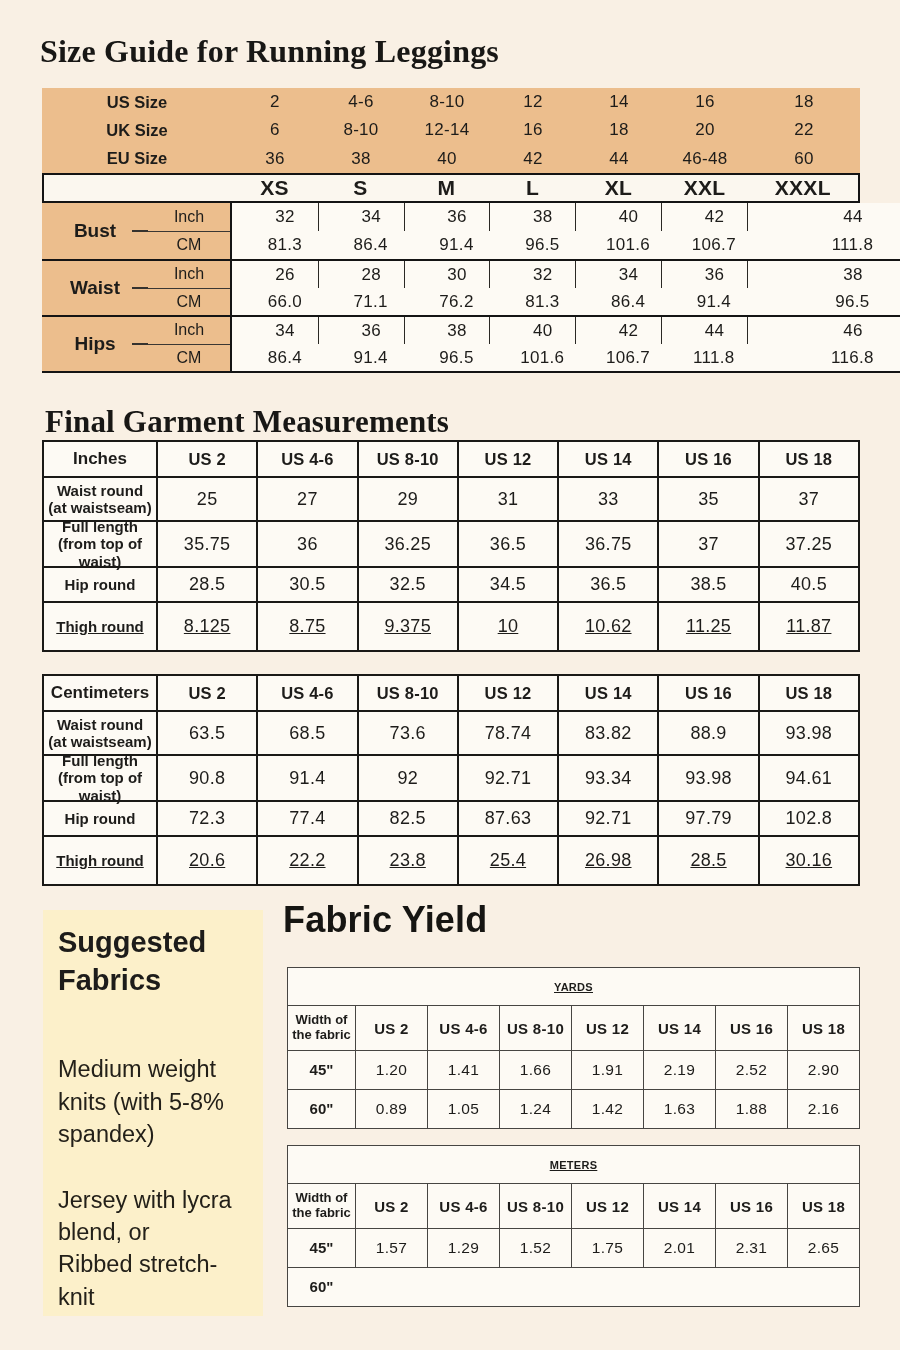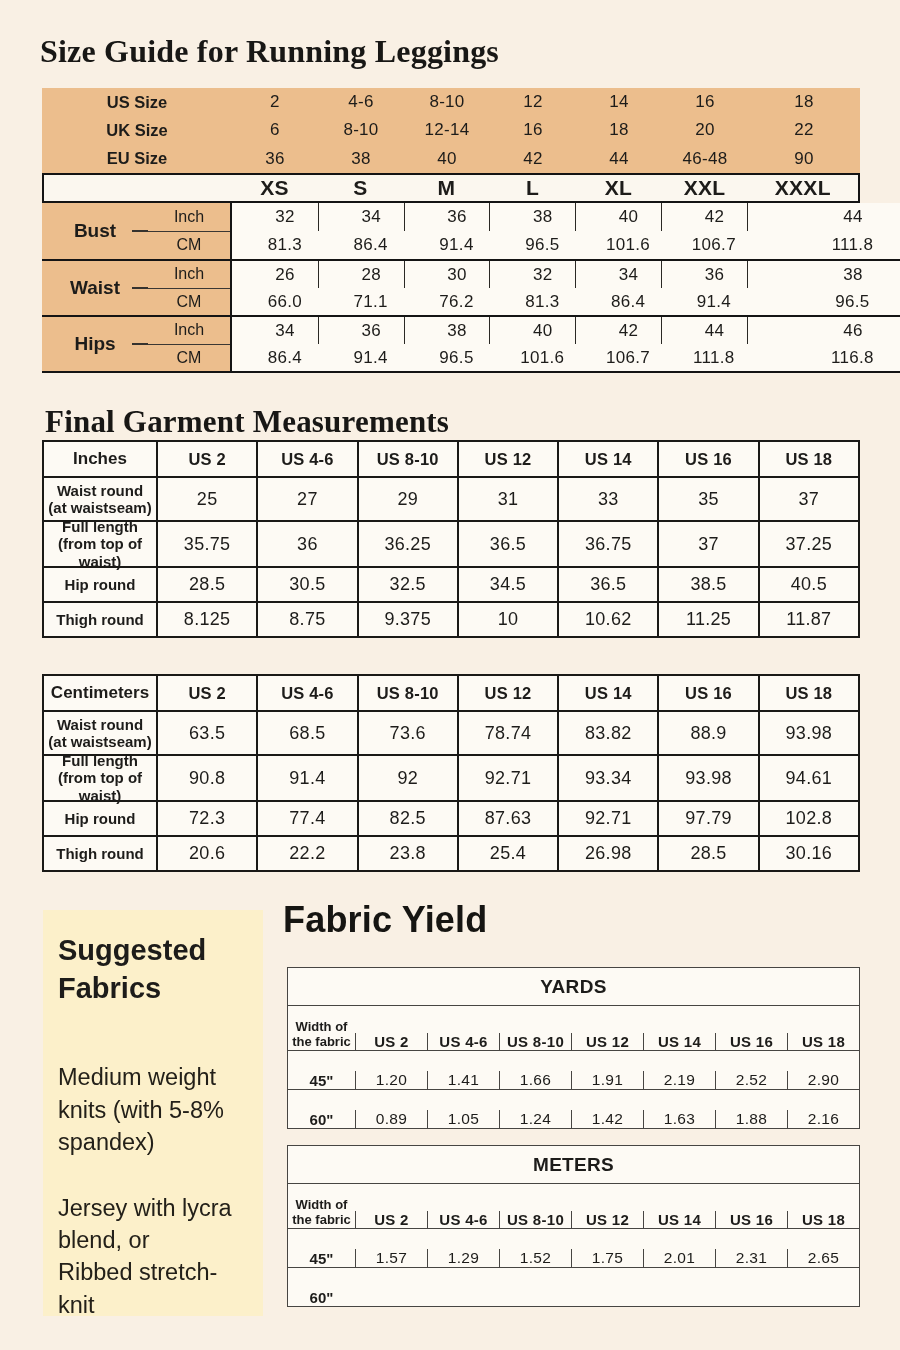--- a/index.html
+++ b/index.html
@@ -51,46 +51,46 @@
   .gtable { width:818px; border:2.5px solid #1a1916; background:#fdfaf4; }
   .pos-gt1 { left:42px; top:440px; }
   .pos-gt2 { left:42px; top:674px; }
   .grow { display:flex; }
   .grow + .grow { border-top:2.2px solid #1a1916; }
   .grow > * + * { border-left:2.2px solid #1a1916; }
   .gtable .grow:nth-child(1) { height:34px; }
   .gtable .grow:nth-child(2) { height:44px; }
   .gtable .grow:nth-child(3) { height:46px; }
   .gtable .grow:nth-child(4) { height:35px; }
-  .gtable .grow:nth-child(5) { height:35px; }
+  .gtable .grow:nth-child(5) { height:49px;text-decoration:underline; }
   .glabel { width:112px; display:flex; align-items:center; justify-content:center; text-align:center;
             font-weight:700; font-size:15px; line-height:1.15; padding:0 3px; }
   .glabel.corner { font-size:17px; }
   .gcells { flex:1; display:flex; }
   .gcells .gcell { flex:1; display:flex; align-items:center; justify-content:center;
                    font-size:18px; letter-spacing:0.3px; }
   .gcells .gcell + .gcell { border-left:2.2px solid #1a1916; }
   .ghead .gcell { font-weight:700; font-size:16.5px; letter-spacing:0.2px; }
 
   
   .panel { left:43px; top:910px; width:220px; height:406px; background:#fcf0ca;
            padding:14px 14px 0 15px; overflow:hidden; }
-  .panel-title { font-weight:700; font-size:29px; line-height:1.3; white-space:pre-line;margin-top:8px; }
+  .panel-title { font-weight:700; font-size:29px; line-height:1.3; white-space:pre-line; }
   .panel p { font-size:23.5px; line-height:1.37; font-weight:400; white-space:pre-line; color:#232019; }
   .panel .p1 { margin-top:54px; }
   .panel .p2 { margin-top:34px; }
 
   
   .fy-title { left:283px; top:899px; font-weight:700; font-size:36px; letter-spacing:0.2px; color:#161512; }
   .ytable { width:573px; border:1.5px solid #474542; background:#fdfaf4; }
   .pos-yt1 { left:287px; top:967px; }
   .pos-yt2 { left:287px; top:1145px; }
   .ytitle { height:37px; display:flex; align-items:center; justify-content:center;
-            font-weight:700; font-size:19px; letter-spacing:0.3px; }
-  .yrow { display:flex; border-top:1.5px solid #474542;align-items:flex-end; }
+            font-weight:700; font-size:11px; letter-spacing:0.3px;text-decoration:underline; }
+  .yrow { display:flex; border-top:1.5px solid #474542; }
   .yrow.yhead { height:45px; }
   .yrow.ydata { height:39px; }
   .yrow > * + * { border-left:1.5px solid #474542; }
   .ylabel { width:67px; display:flex; align-items:center; justify-content:center; text-align:center;
             font-weight:700; font-size:15px; line-height:1.15; padding:0 2px; }
   .ylabel.corner { font-size:13px; }
   .ycells { flex:1; display:flex; }
   .ycells .ycell { flex:1; display:flex; align-items:center; justify-content:center;
                    font-size:15.5px; letter-spacing:0.3px; }
   .ycells .ycell + .ycell { border-left:1.5px solid #474542; }
@@ -130,21 +130,21 @@
     </div>
     <div class="conv-row">
       <div class="rlabel">EU Size</div>
       <div class="cells">
           <div class="cell">36</div>
           <div class="cell">38</div>
           <div class="cell">40</div>
           <div class="cell">42</div>
           <div class="cell">44</div>
           <div class="cell">46-48</div>
-          <div class="cell">90</div>
+          <div class="cell">60</div>
         </div>
     </div>
   </div>
 
   <div class="abs sizes-row">
     <div class="spacer"></div>
     <div class="cells">
         <div class="cell">XS</div>
         <div class="cell">S</div>
         <div class="cell">M</div>

